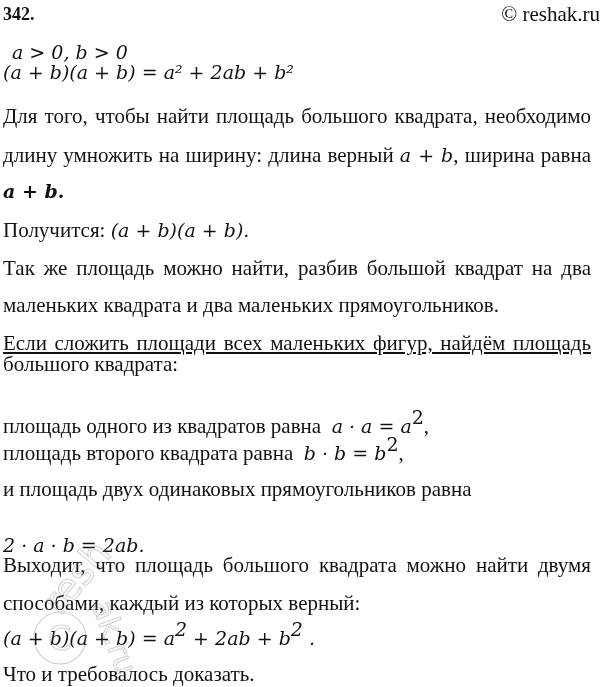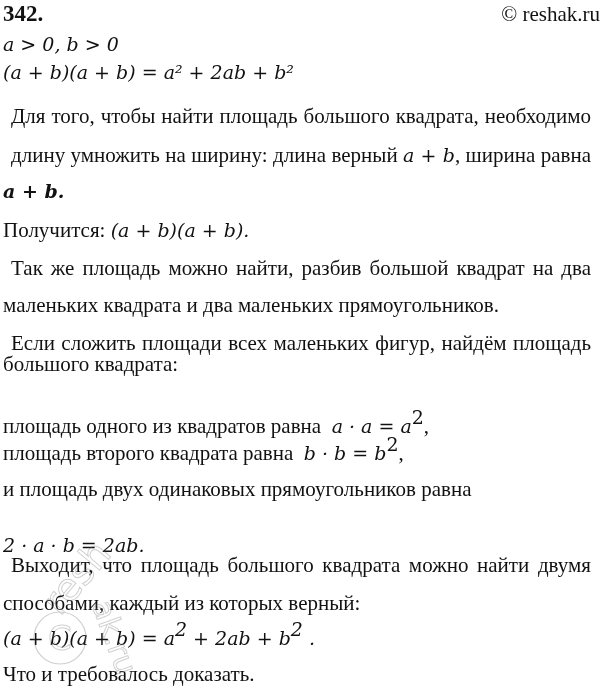--- a/index.html
+++ b/index.html
@@ -4,59 +4,59 @@
   <style>
     html, body { margin: 0; padding: 0; background: #ffffff; }
     body {
       width: 603px; height: 687px; position: relative; overflow: hidden;
       font-family: "Liberation Serif", serif; color: #111;
     }
     .line {
       position: absolute; left: 3px; font-size: 21px; line-height: 24px;
       white-space: nowrap;
     }
-    .just { right: 12px; text-align: justify; text-align-last: justify; margin-left: 8px; }
+    .just { right: 12px; text-align: justify; text-align-last: justify; }
     .math { font-family: "DejaVu Serif", serif; font-style: italic; font-size: 19px; }
     .mathn { font-family: "DejaVu Serif", serif; font-size: 19px; }
     sup { font-size: 12px; vertical-align: 9px; line-height: 0; }
-    .title { font-weight: bold; font-size: 23px; top: 2px; }
+    .title { font-weight: bold; font-size: 18px; top: 2px; }
     .copyright { position: absolute; right: 3px; top: 2px; font-size: 21px; line-height: 24px; }
     .watermark {
       position: absolute; left: 18px; top: 520px; width: 150px; height: 160px;
       pointer-events: none; opacity: 0.35;
     }
   </style>
 </head>
 <body>
 
 <div class="line title">342.</div>
 <div class="copyright">© reshak.ru</div>
 
-<div class="line math" style="top:32px;">a &gt; 0, b &gt; 0</div>
+<div class="line math" style="top:40px;margin-left:9px;">a &gt; 0, b &gt; 0</div>
 
 <div class="line math" style="top:52px;margin-top:8px;">
   <span>(a + b)(a + b) = a² + 2ab + b²</span>
 </div>
 
 <div class="line just" style="top:104px;">Для того, чтобы найти площадь большого квадрата, необходимо</div>
 <div class="line just" style="top:143px;">
   <span>длину умножить на ширину: длина верный</span>
   <span class="math">a + b</span><span>, ширина равна</span>
 </div>
 <div class="line math" style="top:179px;font-weight:bold;">a + b.</div>
 
 <div class="line" style="top:218px;">
   <span>Получится:</span>
   <span class="math">(a + b)(a + b).</span>
 </div>
 
 <div class="line just" style="top:256px;">Так же площадь можно найти, разбив большой квадрат на два</div>
 <div class="line" style="top:293px;">маленьких квадрата и два маленьких прямоугольников.</div>
 
-<div class="line just" style="top:331px;">Если сложить площади всех маленьких фигур, найдём площадь</div>
+<div class="line just" style="top:331px;text-decoration:underline;">Если сложить площади всех маленьких фигур, найдём площадь</div>
 <div class="line" style="top:352px;">большого квадрата:</div>
 
 <div class="line" style="top:383px;margin-top:31px;">
   <span>площадь одного из квадратов равна</span>&nbsp;
   <span class="math">a · a = a</span><sup class="mathn">2</sup><span>,</span>
 </div>
 
 <div class="line" style="top:441px;">
   <span>площадь второго квадрата равна</span>&nbsp;
   <span class="math">b · b = b</span><sup class="mathn">2</sup><span>,</span>

